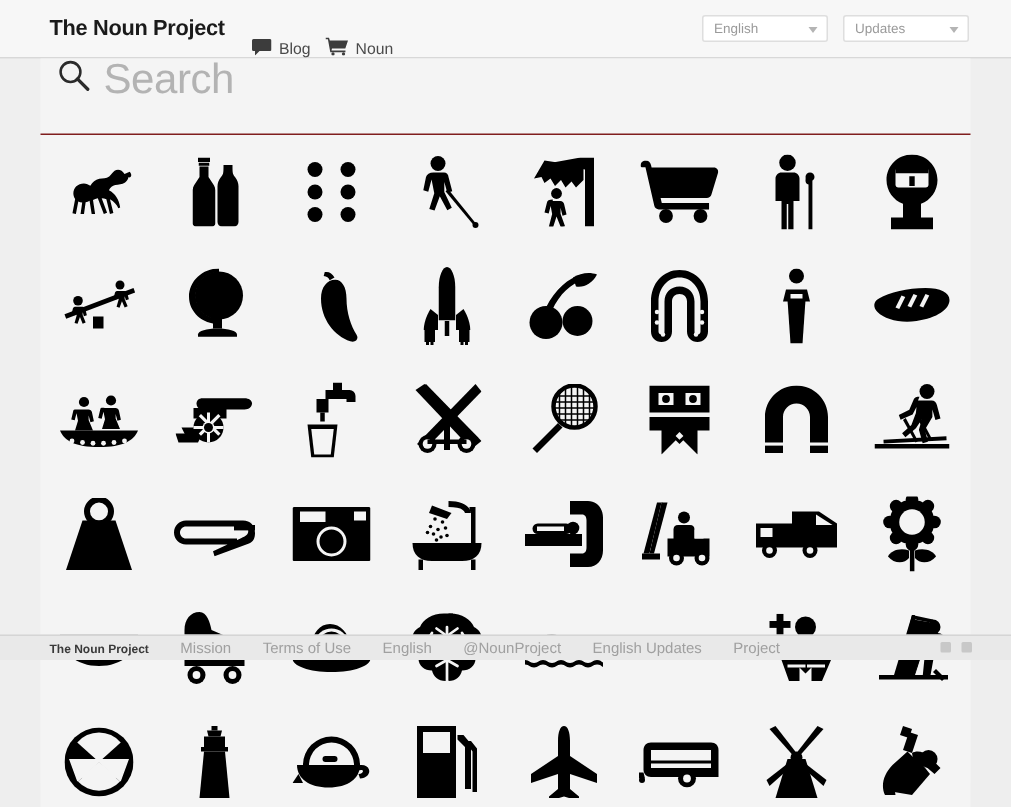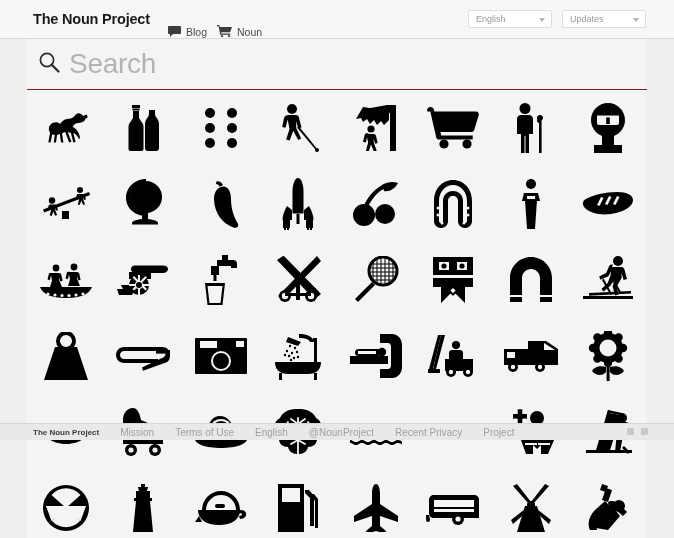--- a/index.html
+++ b/index.html
@@ -93,21 +93,21 @@
   }
 
   
   .searchbar {
     position: absolute;
     left: 27px; top: 39px;
     width: 620px; height: 50px;
     background: #f4f4f4;
     border-bottom: 1px solid #7f1d1d;
     display: flex;
-    align-items: center;
+    align-items: flex-start;
     cursor: text;
   }
   .search-icon {
     margin-left: 11px;
     margin-right: 9px;
     display: block;
   }
   .search-placeholder {
     font-size: 28px;
     color: #b3b3b3;
@@ -981,21 +981,21 @@
 
   </div>
 
   <div class="footer">
     <div class="footer-inner">
       <span class="footer-brand">The Noun Project</span>
       <span class="footer-link">Mission</span>
       <span class="footer-link">Terms of Use</span>
       <span class="footer-link">English</span>
       <span class="footer-link">@NounProject</span>
-      <span class="footer-link">Recent Privacy</span>
+      <span class="footer-link">English Updates</span>
       <span class="footer-link">Project</span>
     </div>
     <div class="footer-social">
       <span class="fs-dot"></span>
       <span class="fs-dot"></span>
     </div>
   </div>
 
 </div>
 

